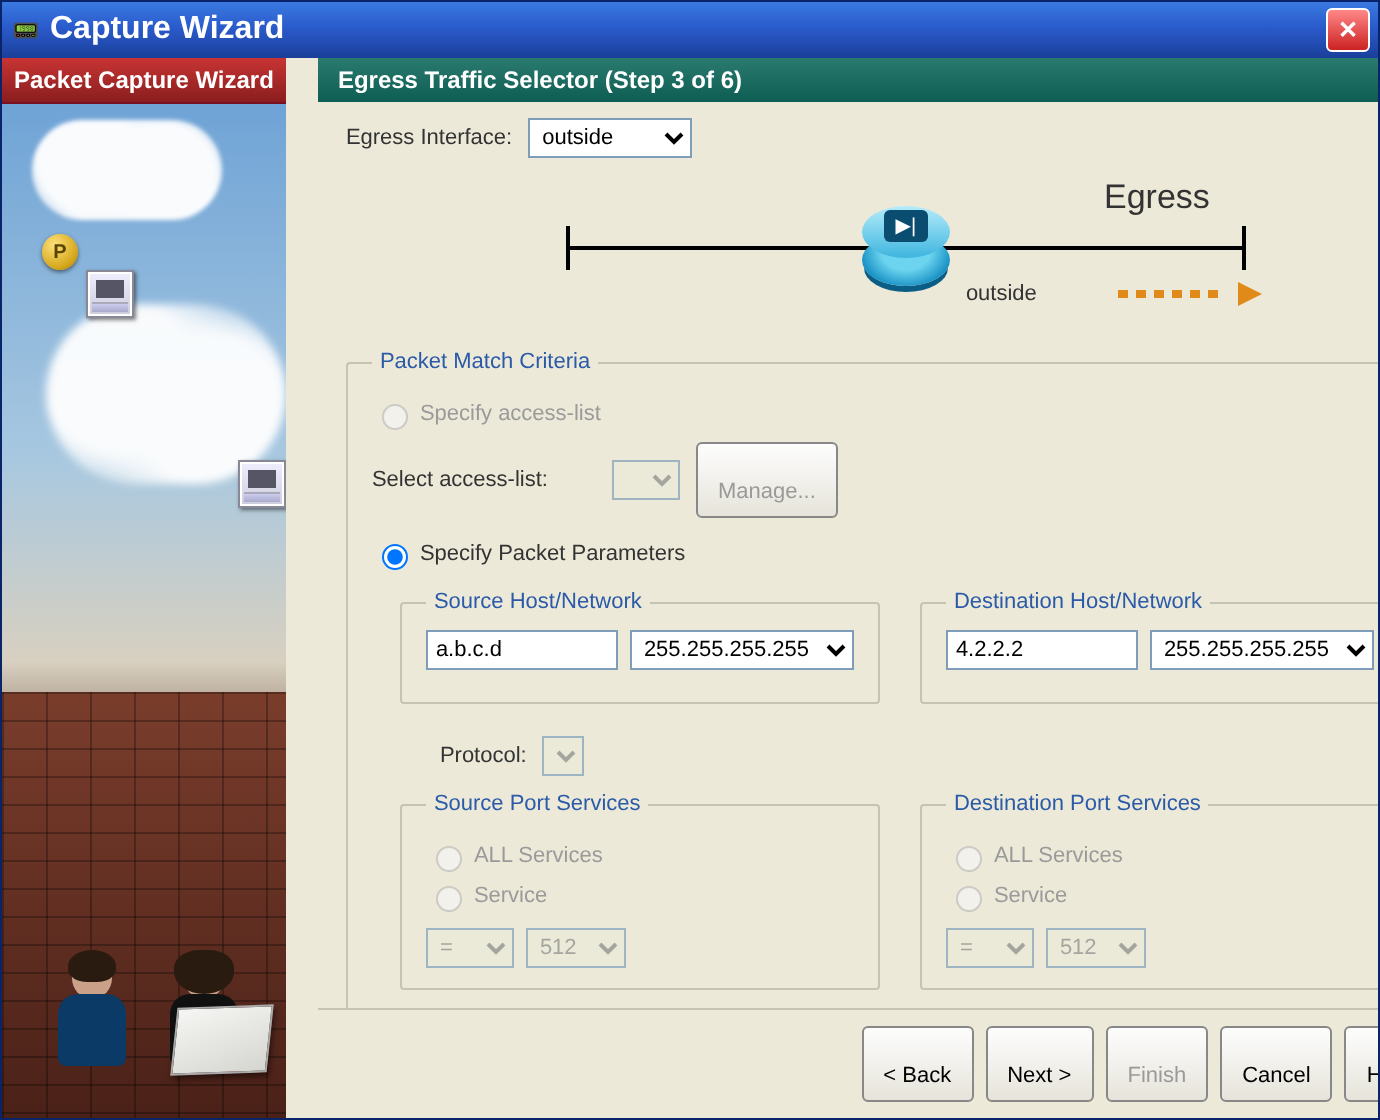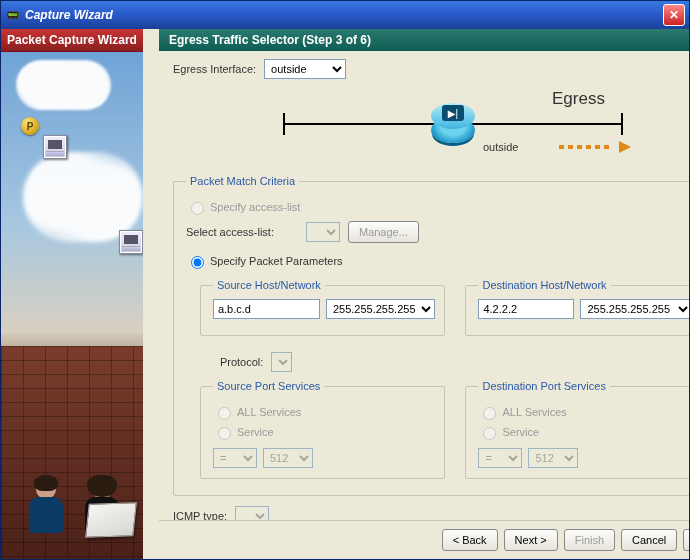--- a/index.html
+++ b/index.html
@@ -1,19 +1,19 @@
 <!DOCTYPE html>
 <html><head>
 <meta charset="utf-8">
 <style>
   html, body { margin:0; padding:0; font-family: Tahoma, Arial, sans-serif; font-size:11px; }
   .window { width:690px; height:560px; background:#ece9d8; border:1px solid #0a246a; box-sizing:border-box; display:flex; flex-direction:column; position:relative; }
   .titlebar { height:28px; background:linear-gradient(to bottom, #3a79e0 0%, #2a5bcc 45%, #1a3f9a 100%); display:flex; align-items:center; padding:0 4px; color:#fff; }
   .titlebar .icon { width:16px; height:16px; margin-right:4px; display:flex; align-items:center; justify-content:center; }
-  .titlebar .title { font-weight:bold; font-size:12px; flex:1;font-style:italic; }
+  .titlebar .title { font-weight:bold; font-size:16px; flex:1; }
   .titlebar .close { width:20px; height:20px; background:linear-gradient(to bottom,#f88,#c22); border:1px solid #fff; border-radius:3px; display:flex; align-items:center; justify-content:center; color:#fff; font-weight:bold; font-size:12px; cursor:pointer; }
   .body { flex:1; display:flex; overflow:hidden;gap:16px; }
   .sidebar { width:162px; background:#a23; display:flex; flex-direction:column; }
   .sidebar .redhdr { background:linear-gradient(to bottom,#c83434,#8a1e1e); color:#fff; font-weight:bold; font-size:12px; padding:4px 6px; border-bottom:1px solid #712; white-space:nowrap; text-align:center; }
   .sidebar .sideimg { flex:1; position:relative; background:linear-gradient(to bottom,#6fa3d6 0%, #a8c8e0 35%, #d8d0c0 55%, #5a3a2f 70%, #3a241d 100%); overflow:hidden; }
   
   .wall { position:absolute; left:0; right:0; top:58%; bottom:0; background:
        repeating-linear-gradient(to right, rgba(0,0,0,0.28) 0 1px, transparent 1px 22px),
        repeating-linear-gradient(to bottom, rgba(0,0,0,0.28) 0 1px, transparent 1px 14px),
        linear-gradient(#7a3d2c, #4a2118);
@@ -38,21 +38,21 @@
 
   .main { flex:1; display:flex; flex-direction:column; }
   .stephdr { background:linear-gradient(to bottom,#2b7a6f,#0e5d53); color:#fff; font-weight:bold; font-size:12px; padding:4px 10px; }
   .content { flex:1; padding:8px 14px 4px 14px; overflow:auto; color:#333; }
   .row { display:flex; align-items:center; margin-bottom:6px; }
   .lab { margin-right:8px; }
   select, input[type=text] { font:11px Tahoma,Arial; border:1px solid #7f9db9; background:#fff; height:20px; box-sizing:border-box; }
   select { padding:1px 2px; }
   input[type=text]{ padding:2px 4px; }
   select:disabled, input:disabled { background:#ece9d8; color:#888; }
-  .btn { font:11px Tahoma,Arial; border:1px solid #888; background:linear-gradient(#fdfdfd,#e6e4da); padding:2px 10px; height:22px; box-sizing:border-box; border-radius:3px; cursor:pointer; }
+  .btn { font:11px Tahoma,Arial; border:1px solid #888; background:linear-gradient(#fdfdfd,#e6e4da); padding:18px 10px; height:22px; box-sizing:border-box; border-radius:3px; cursor:pointer; }
   .btn:disabled { color:#9a9a9a; cursor:default; }
   .diagram { position:relative; height:80px; margin:4px 0 10px 110px; width:340px; }
   .hline { position:absolute; top:38px; left:0; right:0; height:2px; background:#000; }
   .tick { position:absolute; top:28px; width:2px; height:22px; background:#000; }
   .tick.left { left:0; }
   .tick.right { right:0; }
   .egresslbl { position:absolute; top:4px; right:18px; font-size:17px; color:#333; }
   .router { position:absolute; left:50%; top:18px; transform:translateX(-50%); width:44px; height:40px; }
   .router .disc { width:44px; height:26px; background:radial-gradient(ellipse at 50% 30%, #6cd4ef 0 40%, #1790c4 75%, #0a6b98); border-radius:50%; position:absolute; bottom:0; box-shadow:0 4px 0 -1px #0a5e85; }
   .router .top { width:44px; height:26px; background:linear-gradient(#b5ecfa,#3eb5df); border-radius:50%; position:absolute; top:0; }
@@ -151,21 +151,21 @@
 
           <div class="radio">
             <input type="radio" checked="" style="">
             <span>Specify Packet Parameters</span>
           </div>
 
           <div class="twocol" style="margin-top:4px; padding-left:14px">
             <fieldset>
               <legend>Source Host/Network</legend>
               <div class="row">
-                <input type="text" style="width: 107px; margin-right: 6px;" value="a.b.c.d">
+                <input type="text" style="width: 96px; margin-right: 6px;" value="a.b.c.d">
                 <select style="width:112px"><option>255.255.255.255</option></select>
               </div>
             </fieldset>
             <fieldset>
               <legend>Destination Host/Network</legend>
               <div class="row">
                 <input type="text" style="width: 96px; margin-right: 6px;" value="4.2.2.2">
                 <select style="width:112px"><option>255.255.255.255</option></select>
               </div>
             </fieldset>

